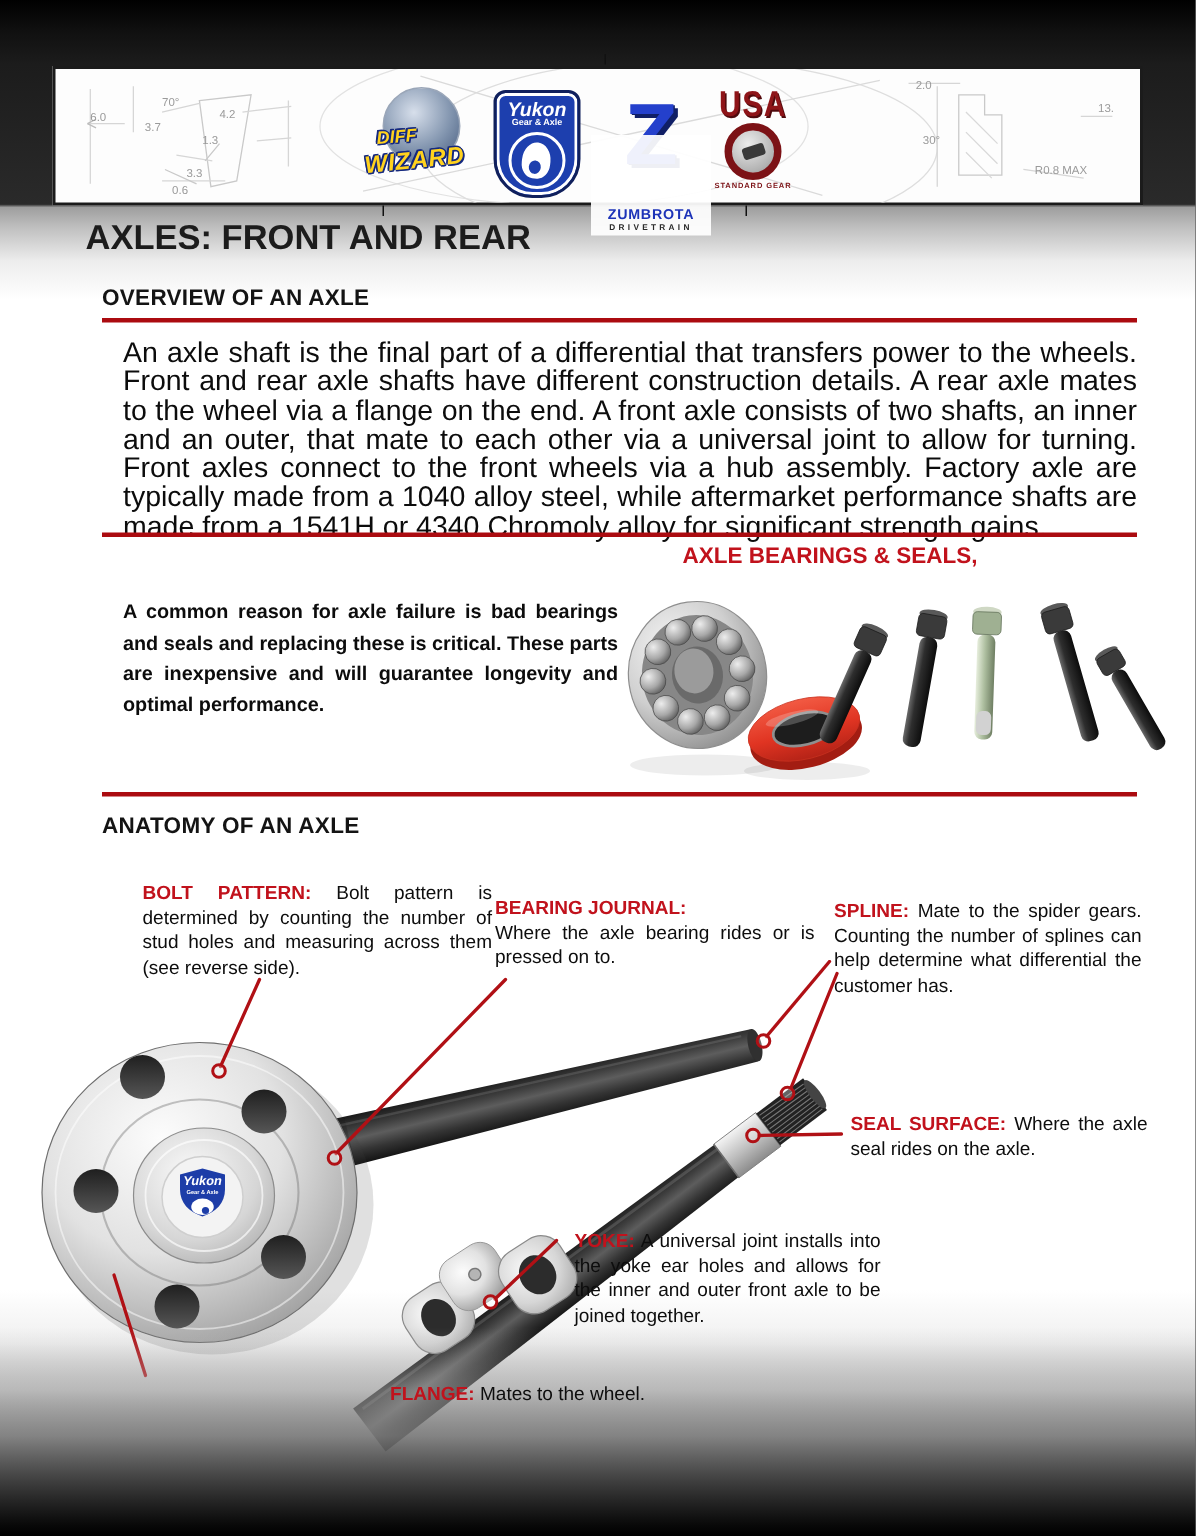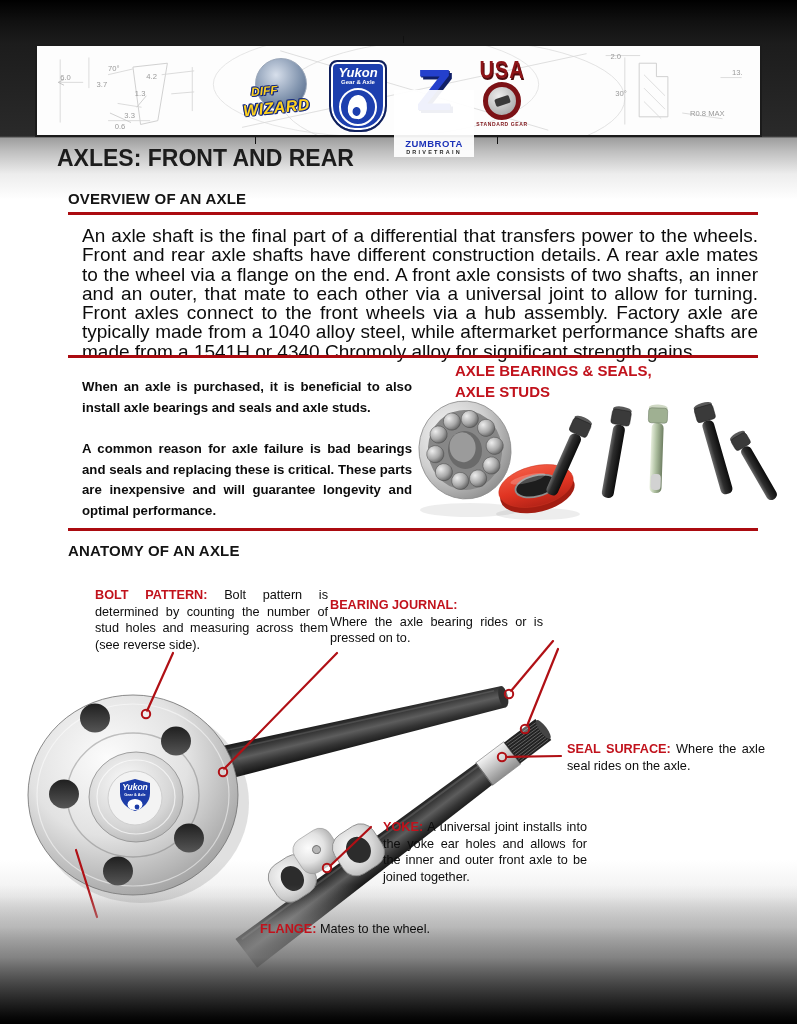--- a/index.html
+++ b/index.html
@@ -156,26 +156,24 @@
   <div class="crop-mark" style="left:497px;top:137px;"></div>
 
   <div class="h1">AXLES: FRONT AND REAR</div>
 
   <div class="h2" style="left:68px;top:190px;">OVERVIEW OF AN AXLE</div>
   <div class="rule" style="top:212px;"></div>
   <div class="para p-overview">An axle shaft is the final part of a differential that transfers power to the wheels. Front and rear axle shafts have different construction details. A rear axle mates to the wheel via a flange on the end. A front axle consists of two shafts, an inner and an outer, that mate to each other via a universal joint to allow for turning. Front axles connect to the front wheels via a hub assembly. Factory axle are typically made from a 1040 alloy steel, while aftermarket performance shafts are made from a 1541H or 4340 Chromoly alloy for significant strength gains.</div>
 
   <div class="rule" style="top:355px;"></div>
   <div class="para bear-col">
-    <div class="p1">When an axle is purchased, it is beneficial to also install axle bearings and seals and axle studs.</div>
     <div class="p2">A common reason for axle failure is bad bearings and seals and replacing these is critical.  These parts are inexpensive and will guarantee longevity and optimal performance.</div>
   </div>
   <div class="img-caption">
     <div>AXLE BEARINGS &amp; SEALS,</div>
-    <div>AXLE STUDS</div>
   </div>
 
   <svg class="bearing-art" width="372" height="146" viewBox="0 0 372 146" xmlns="http://www.w3.org/2000/svg">
     <defs>
       <radialGradient id="bMetal" cx="35%" cy="30%" r="85%">
         <stop offset="0" stop-color="#f6f6f6"></stop>
           <stop offset=".5" stop-color="#cfcfcf"></stop>
         <stop offset=".8" stop-color="#9d9d9d"></stop>
           <stop offset="1" stop-color="#7c7c7c"></stop>
       </radialGradient>
@@ -255,20 +253,24 @@
   <div class="rule" style="top:528px;"></div>
   <div class="h2" style="left:68px;top:542px;">ANATOMY OF AN AXLE</div>
 
   <div class="lbl lbl-bolt">
     <b>BOLT PATTERN:</b>
     <span>Bolt pattern is determined by counting the number of stud holes and measuring across them (see reverse side).</span>
   </div>
   <div class="lbl lbl-bj">
     <b class="block">BEARING JOURNAL:</b>
     <span>Where the axle bearing rides or is pressed on to.</span>
+  </div>
+  <div class="lbl lbl-spline">
+    <b>SPLINE:</b>
+    <span>Mate to the spider gears. Counting the number of splines can help determine what differential the customer has.</span>
   </div>
   <div class="lbl lbl-seal">
     <b>SEAL SURFACE:</b>
     <span>Where the axle seal rides on the axle.</span>
   </div>
   <div class="lbl lbl-yoke">
     <b>YOKE:</b>
     <span>A universal joint installs into the yoke ear holes and allows for the inner and outer front axle to be joined together.</span>
   </div>
   <div class="lbl lbl-flange">

